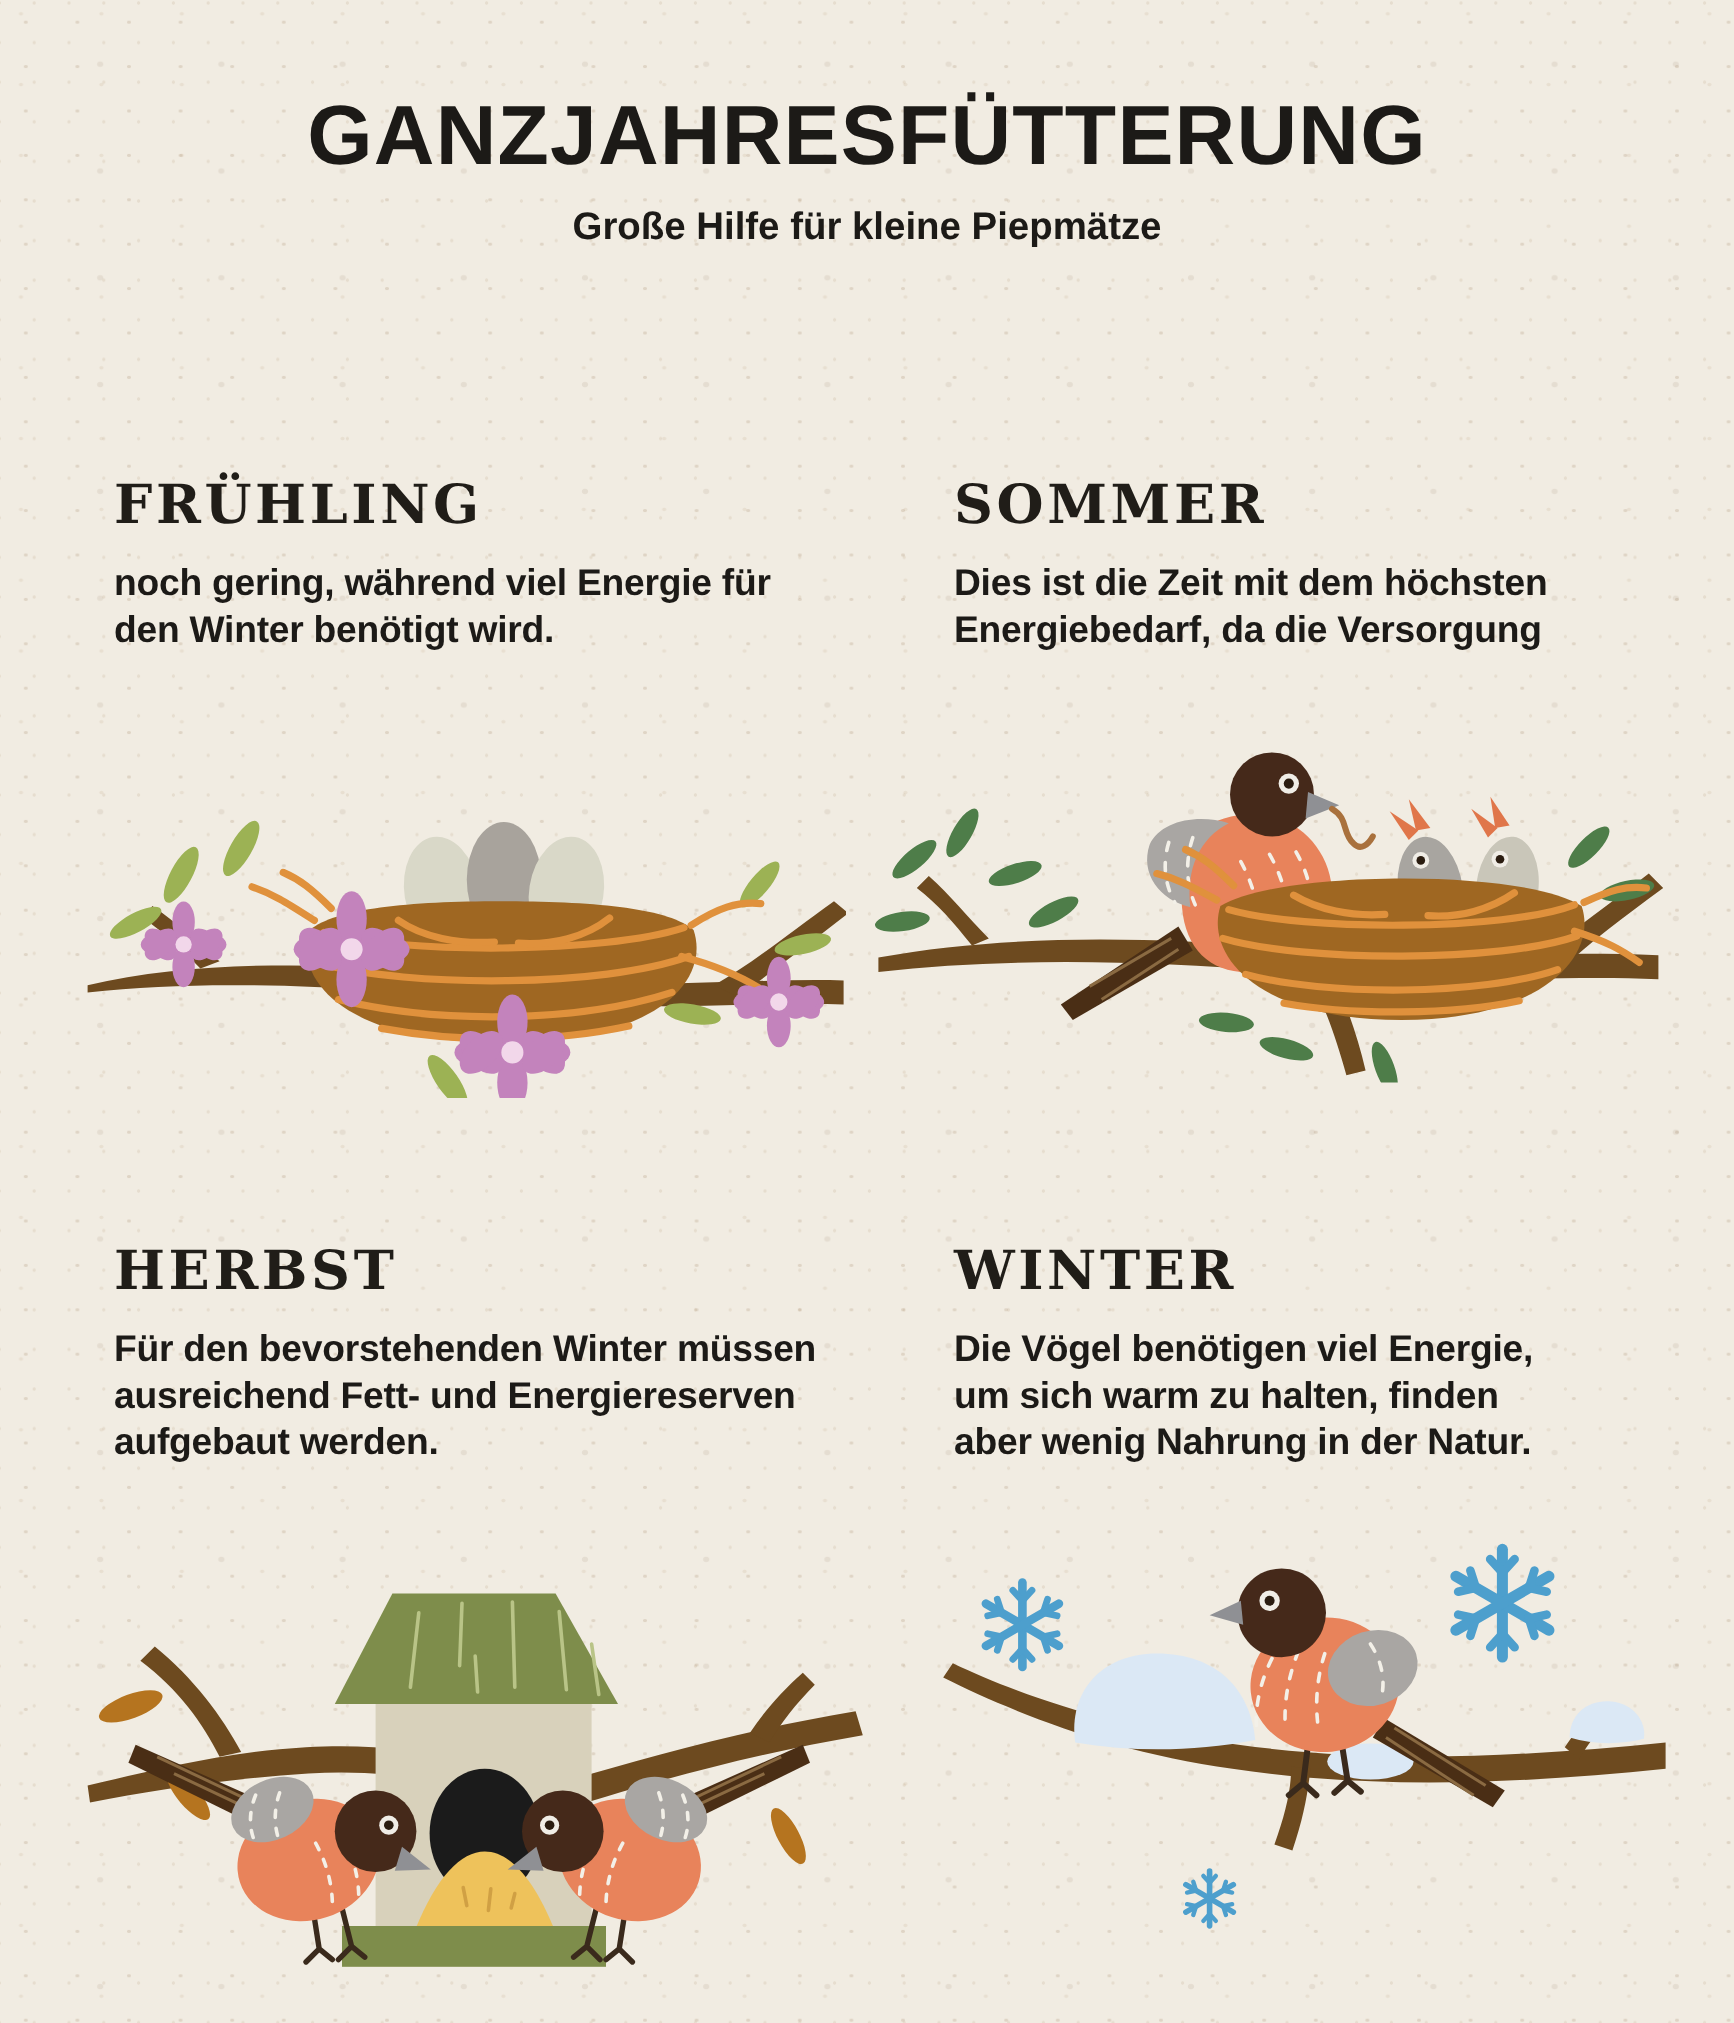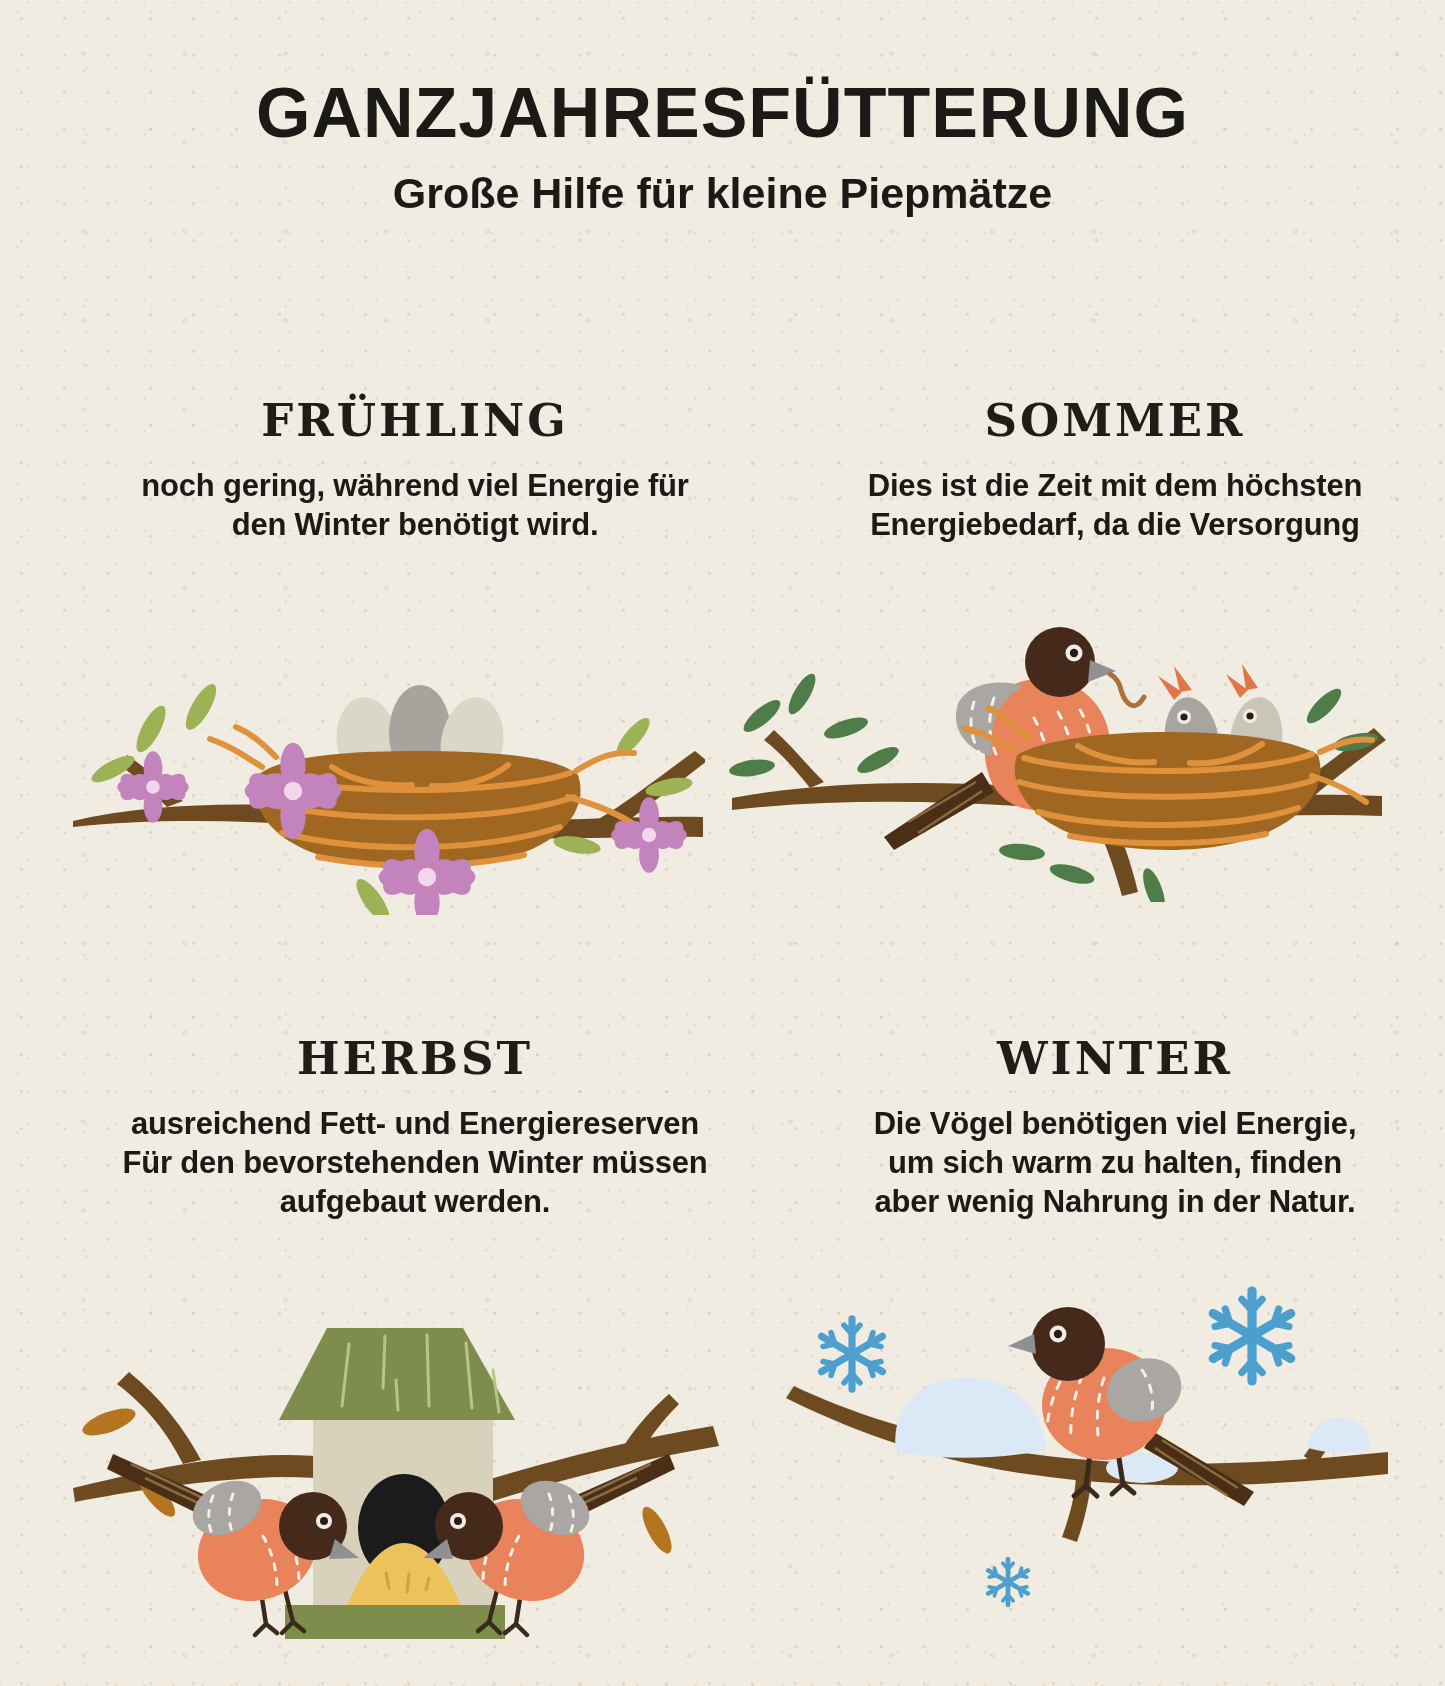--- a/index.html
+++ b/index.html
@@ -18,24 +18,24 @@
     background-size: 43px 37px, 29px 33px, 101px 89px, 67px 59px;
     background-position: 0 0, 14px 19px, 33px 9px, 51px 41px;
   }
   .title{
     position:absolute;top:78px;left:0;width:100%;
     text-align:center;font-size:70px;font-weight:700;letter-spacing:1px;
     line-height:1;margin:0;
   }
   .subtitle{
     position:absolute;top:172px;left:0;width:100%;
-    text-align:center;font-size:43px;font-weight:700;letter-spacing:0px;
+    text-align:center;font-size:32px;font-weight:700;letter-spacing:0px;
     line-height:1;margin:0;
   }
-  .quad{position:absolute;width:640px;text-align:center;}
+  .quad{position:absolute;width:640px;}
   .quad h3{
     margin:0;
     font-family:"DejaVu Serif","Liberation Serif",serif;
     font-size:45px;font-weight:700;letter-spacing:3px;line-height:1;
     color:#201d18;
   }
   .quad p{
     margin:23px 0 0 0;
     font-size:31px;font-weight:700;line-height:39px;letter-spacing:-0.2px;
   }
@@ -70,22 +70,22 @@
     <h3>SOMMER</h3>
     <p>
       <span>Dies ist die Zeit mit dem höchsten</span>
       <span>Energiebedarf, da die Versorgung</span>
     </p>
   </section>
 
   <section class="quad q-autumn">
     <h3>HERBST</h3>
     <p>
+      <span>Für den bevorstehenden Winter müssen</span>
       <span>ausreichend Fett- und Energiereserven</span>
-      <span>Für den bevorstehenden Winter müssen</span>
       <span>aufgebaut werden.</span>
     </p>
   </section>
 
   <section class="quad q-winter">
     <h3>WINTER</h3>
     <p>
       <span>Die Vögel benötigen viel Energie,</span>
       <span>um sich warm zu halten, finden</span>
       <span>aber wenig Nahrung in der Natur.</span>

